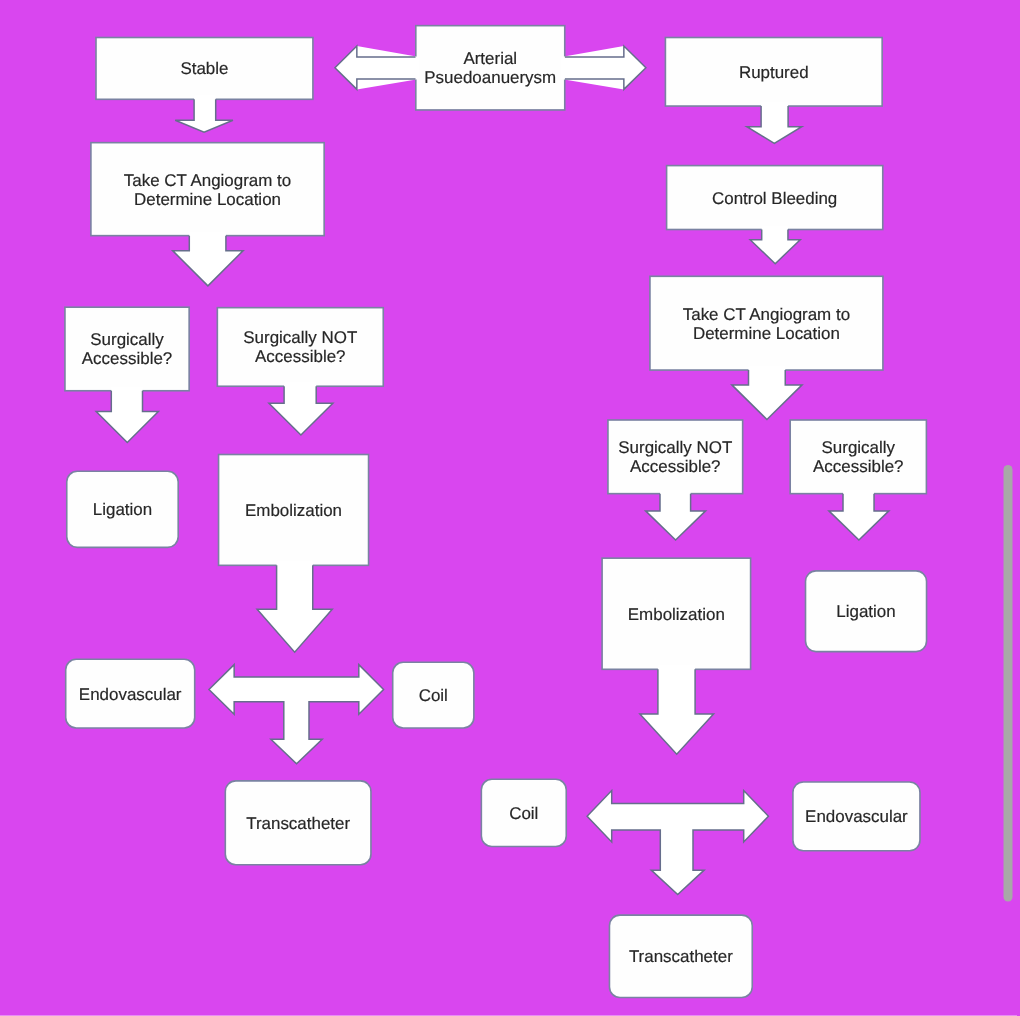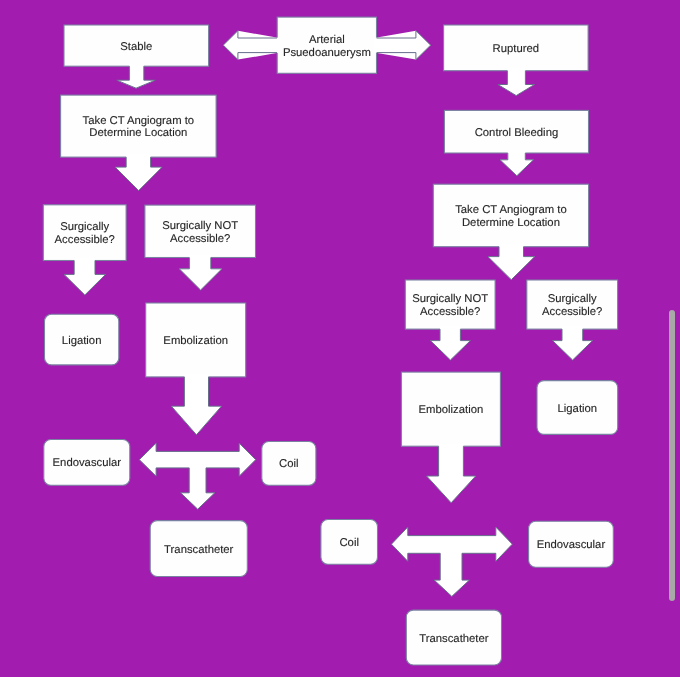--- a/index.html
+++ b/index.html
@@ -1,21 +1,21 @@
 <!DOCTYPE html>
 <html><head>
 <meta charset="utf-8">
 <title>Arterial Psuedoanuerysm Flowchart</title>
 <style>
   html,body{margin:0;padding:0;background:#ffffff;}
   body{width:680px;height:677px;overflow:hidden;
        font-family:"Liberation Sans",sans-serif;
        -webkit-font-smoothing:antialiased;
        text-rendering:geometricPrecision;}
-  #stage{position:relative;width:680px;height:677px;background:#a21caf;}
+  #stage{position:relative;width:680px;height:677px;background:#d946ef;}
   svg#chart{position:absolute;left:0;top:0;width:680px;height:677px;display:block;}
   .shape{fill:#fefefe;stroke:#7a82a2;stroke-width:1.08;stroke-linejoin:miter;}
   .arrow{fill:#ffffff;stroke:#666e8c;stroke-width:1.0;stroke-linejoin:miter;}
   #g-labels{transform:translateZ(0);}
   .lbl{font-family:"Liberation Sans",sans-serif;font-size:11.3px;
        fill:#262626;stroke:#262626;stroke-width:0.12;paint-order:stroke fill;text-anchor:middle;dominant-baseline:alphabetic;}
   #scrollbar{position:absolute;background:#a8a8a8;border-radius:3px;}
 </style>
 </head>
 <body>

